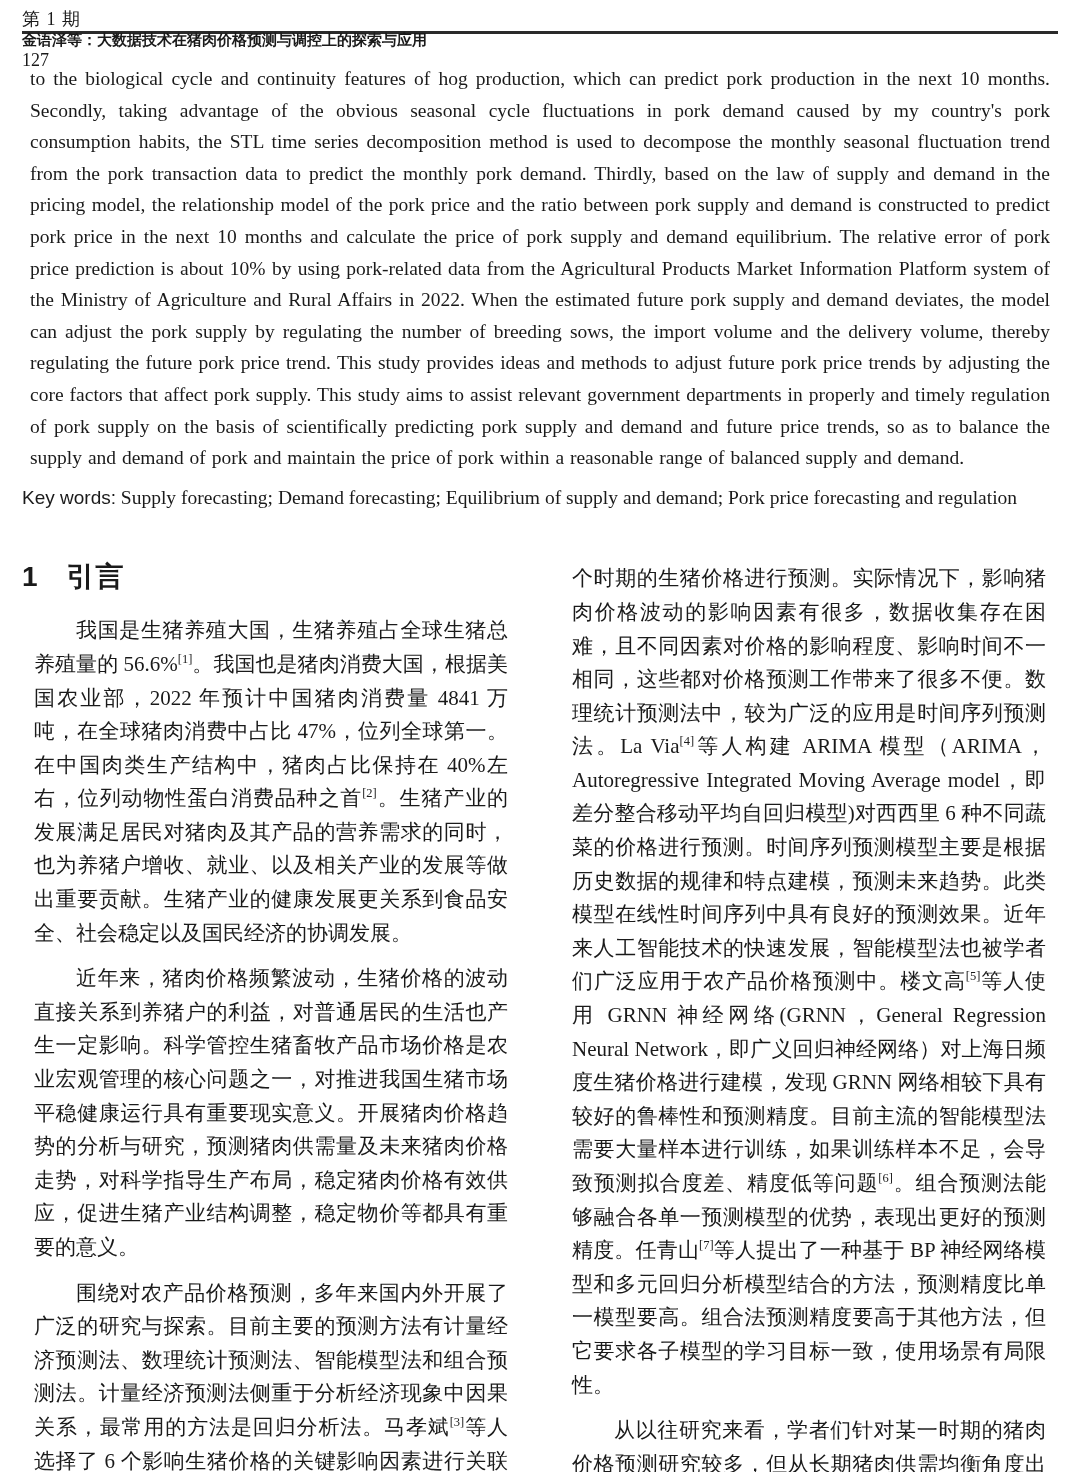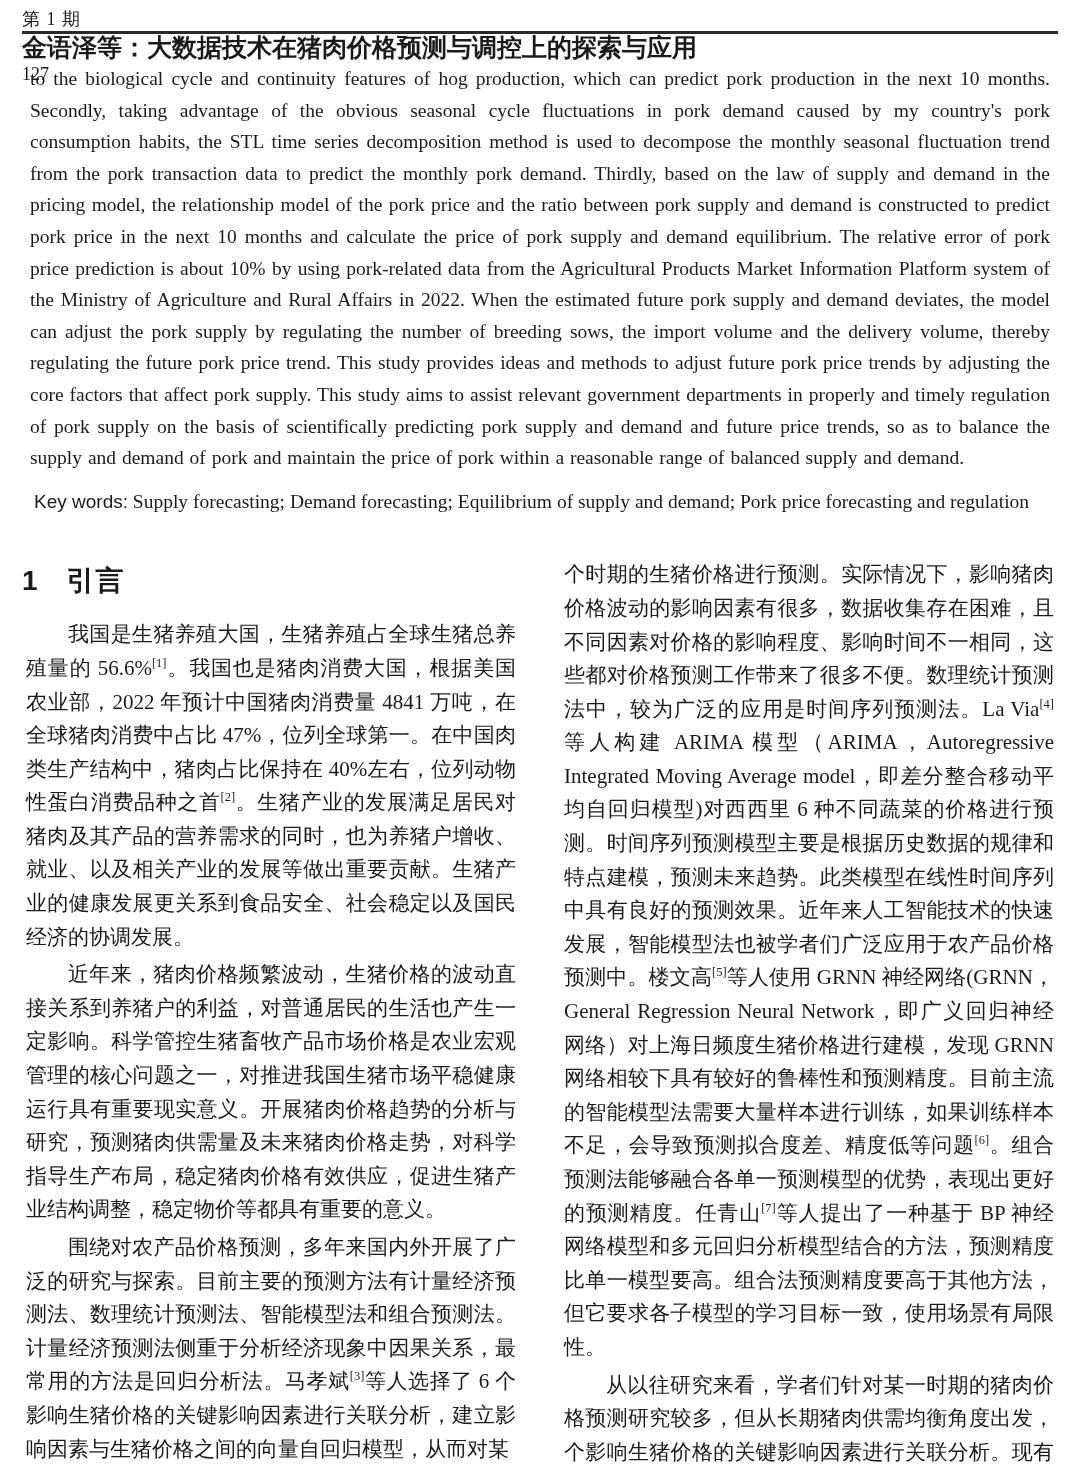--- a/index.html
+++ b/index.html
@@ -27,39 +27,39 @@
   .hdr-issue {
     flex: 1;
     font-size: 18px;
     letter-spacing: 1px;
     white-space: nowrap;
   }
   .hdr-title {
     flex: 0 0 auto;
     font-family: Liberation Sans, sans-serif;
     font-weight: 700;
-    font-size: 25px;
+    font-size: 15px;
     white-space: nowrap;
   }
   .hdr-page {
     flex: 1;
     text-align: right;
     font-size: 18px;
   }
   
   .abstract-block { margin-top: 29px; }
   .abstract-text {
     margin: 8px;
     font-size: 19.5px;
     line-height: 31.6px;
     text-align: justify;
     word-spacing: 1px;
   }
   .keywords-line {
-    margin: 12px;
+    margin: 0;
     font-size: 19.5px;
     line-height: 31.6px;
   }
   .kw-label {
     font-family: "Liberation Sans", sans-serif;
     font-weight: 400;
     font-size: 19px;
   }
   
   .columns {
@@ -73,21 +73,21 @@
     font-family: "Liberation Sans", sans-serif;
     font-weight: 700;
     font-size: 28px;
     line-height: 34px;
     letter-spacing: 1px;
     display: flex;
     align-items: baseline;
   }
   .section-number { margin-right: 28px; }
   .cjk {
-    margin: 4px;
+    margin: 12px;
     font-size: 21px;
     line-height: 33.6px;
     text-align: justify;
     overflow-wrap: break-word;
   }
   .cjk.indent { text-indent: 2em; }
   .cjk sup {
     font-size: 12.5px;
     line-height: 0;
     vertical-align: super;

